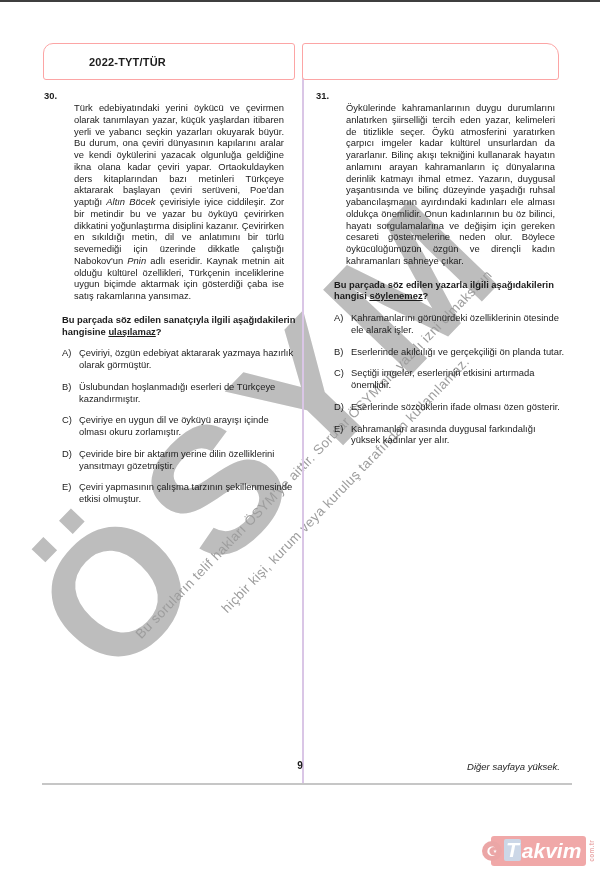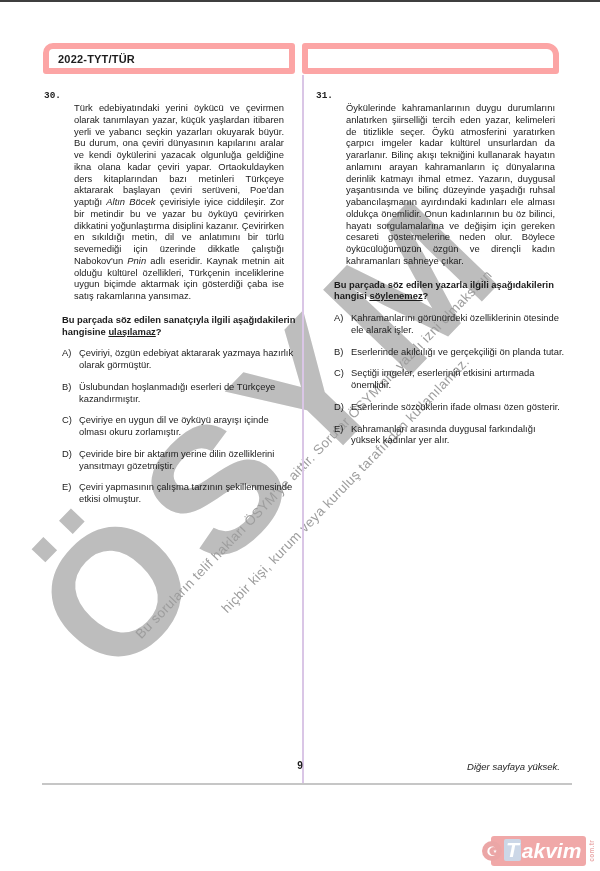--- a/index.html
+++ b/index.html
@@ -4,21 +4,21 @@
 <style>
   html,body{margin:0;padding:0;}
   body{
     width:600px;height:871px;position:relative;overflow:hidden;
     background:#ffffff;color:#1c1c1c;
     font-family:"Liberation Sans", sans-serif;
   }
   .top-edge{position:absolute;top:0;left:0;width:600px;height:1.5px;background:#3f3f3f;z-index:3;}
 
   
-  .header-box{position:absolute;top:43px;height:31px;border:6px solid #fca5a5;box-sizing:border-box;background:#fff;z-index:2;}
+  .header-box{position:absolute;top:43px;height:37px;border:1px solid #fca5a5;box-sizing:border-box;background:#fff;z-index:2;padding-left:36px;}
   .header-left{left:43px;width:252px;border-radius:10px 3px 3px 3px;display:flex;align-items:center;}
   .header-left .exam-code{font-weight:bold;font-size:11px;padding-left:9px;letter-spacing:.2px;}
   .header-right{left:302px;width:257px;border-radius:3px 12px 3px 3px;}
 
   
   .divider{position:absolute;left:302px;top:75px;width:2px;height:708px;background:#dac6e6;z-index:1;}
 
   
   .wm-big{
     position:absolute;left:-70px;top:330px;width:680px;text-align:center;
@@ -29,21 +29,21 @@
     position:absolute;left:-20px;top:426px;width:700px;text-align:center;
     font-size:13.5px;color:#9d9d9d;line-height:44px;letter-spacing:.4px;
     transform:rotate(-46deg);z-index:0;white-space:nowrap;user-select:none;
   }
 
   
   .col{position:absolute;top:90px;font-size:9.4px;line-height:1.25;z-index:2;}
   .col-left{left:44px;width:252px;}
   .col-right{left:316px;width:251px;}
   .question{display:flex;}
-  .qnum{font-weight:bold;flex:0 0 18px;font-family:Liberation Mono, monospace;}
+  .qnum{font-weight:bold;flex:0 0 18px;}
   .qbody{flex:1;}
   .stem{margin:12px;text-align:justify;}
   .stem i{font-style:italic;}
   .prompt{margin:2px 0 0 0;font-weight:bold;}
   .u{text-decoration:underline;}
   .options{margin-top:3px;}
   .option{display:flex;margin-top:10px;}
   .opt-label{flex:0 0 17px;}
   .opt-text{flex:1;}
 

